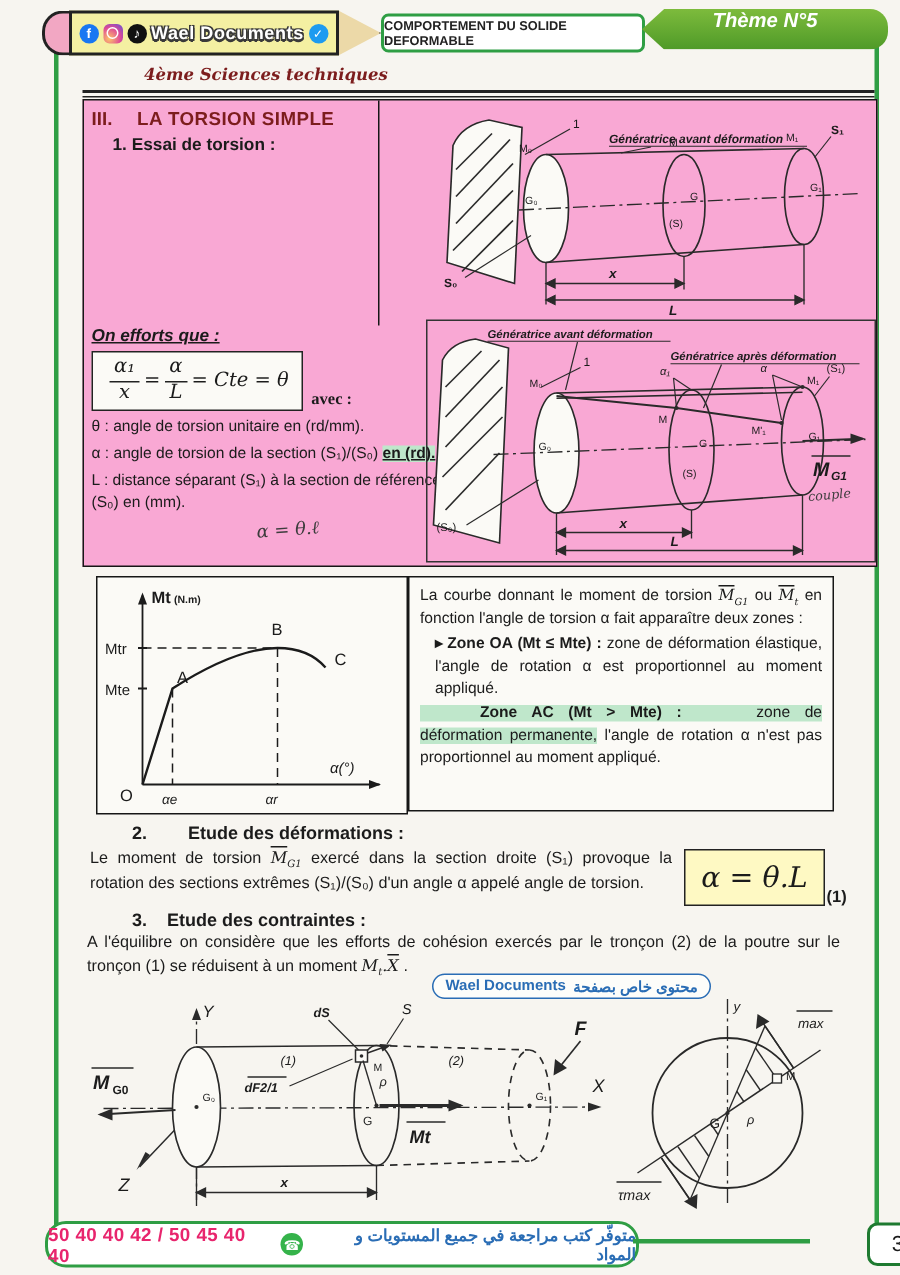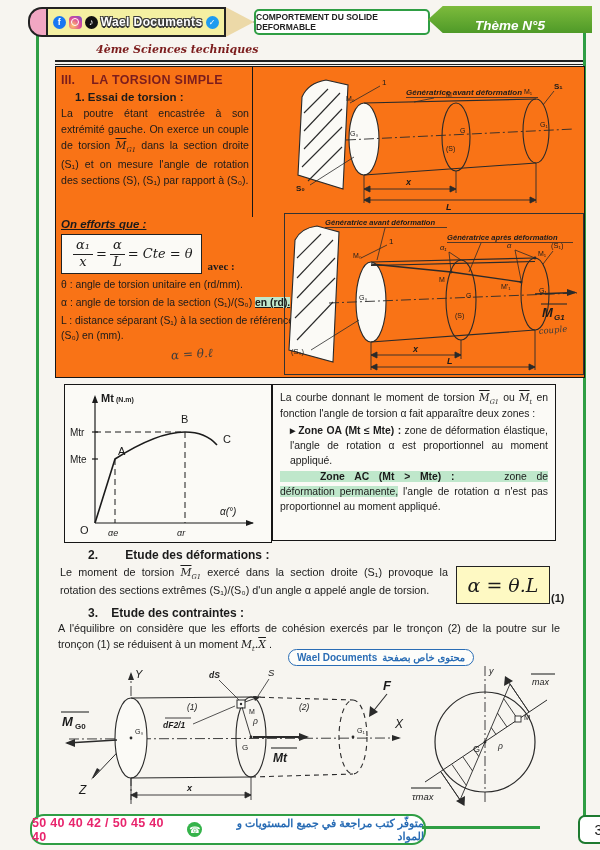--- a/index.html
+++ b/index.html
@@ -21,27 +21,27 @@
   .ig span{width:6px;height:6px;border:1.5px solid #fff;border-radius:50%;display:block;}
   .tk{background:#111;}
   .brand{font-weight:bold;font-size:12px;color:#fff;letter-spacing:.4px;white-space:nowrap;
          text-shadow:-1px -1px 0 #3a3a3a,1px -1px 0 #3a3a3a,-1px 1px 0 #3a3a3a,1px 1px 0 #3a3a3a,0 2px 0 #3a3a3a;}
   .verif{width:13px;height:13px;border-radius:50%;background:#1d9bf0;color:#fff;font-size:8px;
          display:flex;align-items:center;justify-content:center;flex:0 0 auto;}
   .coursebox{position:absolute;left:254px;top:9px;width:172px;height:22px;background:#fff;
              border:2px solid #2f9e44;border-radius:5px;display:flex;align-items:center;justify-content:center;
              font-size:8.5px;font-weight:bold;color:#222;}
   .themebadge{position:absolute;left:428px;top:6px;width:164px;height:27px;background:linear-gradient(180deg,#7dbb3c,#4f9a28);
-              clip-path:polygon(0 50%,9% 0,100% 0,100% 100%,9% 100%);display:flex;align-items:flex-end;justify-content:center;
-              color:#fff;font-weight:bold;font-style:italic;font-size:13.5px;}
+              clip-path:polygon(0 50%,9% 0,100% 0,100% 100%,9% 100%);display:flex;align-items:flex-start;justify-content:center;
+              color:#fff;font-weight:bold;font-style:italic;font-size:13.5px;border-radius:12px;}
   .subhead{position:absolute;left:96px;top:43px;font-family:"DejaVu Serif",serif;font-style:italic;font-weight:bold;
            font-size:11px;color:#7c1d1d;}
   .rule{position:absolute;left:55px;width:528px;height:1.6px;background:#222;}
   
-  .topbox{position:absolute;left:55px;top:66px;width:528px;height:310px;border:1.6px solid #161616;background:#f97316;}
+  .topbox{position:absolute;left:55px;top:66px;width:528px;height:310px;border:1.6px solid #161616;background:#f9a8d4;}
   .divider{position:absolute;left:196px;top:0;width:1.4px;height:150px;background:#161616;}
   .colU{position:absolute;left:5px;top:3px;width:188px;}
   .colL{position:absolute;left:5px;top:148px;width:238px;}
   .secnum{color:#7c1d1d;font-weight:bold;font-size:12.5px;}
   .sectitle{color:#7c1d1d;font-weight:bold;font-size:12.5px;margin-left:12px;letter-spacing:.3px;}
   .sub1{font-weight:bold;font-size:11.5px;margin:3px 0 2px 14px;}
   .para{font-size:10.6px;line-height:1.52;text-align:justify;}
   .constate{font-weight:bold;font-style:italic;text-decoration:underline;font-size:11.5px;margin:3px 0 4px;}
   .mi{font-family:"DejaVu Serif",serif;font-style:italic;}
   .ovl{text-decoration:overline;}
@@ -125,23 +125,20 @@
 
     <div class="colU">
       <div>
         <span class="secnum">III.</span>
         <span class="sectitle">LA TORSION SIMPLE</span>
       </div>
       <div class="sub1">
         <span>1.</span>
         <span>Essai de torsion :</span>
       </div>
-      <div class="para">
-        <span>La poutre étant encastrée à son extrémité gauche. On exerce un couple de torsion </span><span class="mi ovl">M</span><sub class="mi">G1</sub><span> dans la section droite (S₁) et on mesure l'angle de rotation des sections (S), (S₁) par rapport à (S₀).</span>
-      </div>
     </div>
 
     <div class="colL">
       <div class="constate">On efforts que :</div>
       <div class="frow">
         <span class="fbox">
           <span class="frac">
               <span class="num">α₁</span>
               <span>x</span>
             </span>

